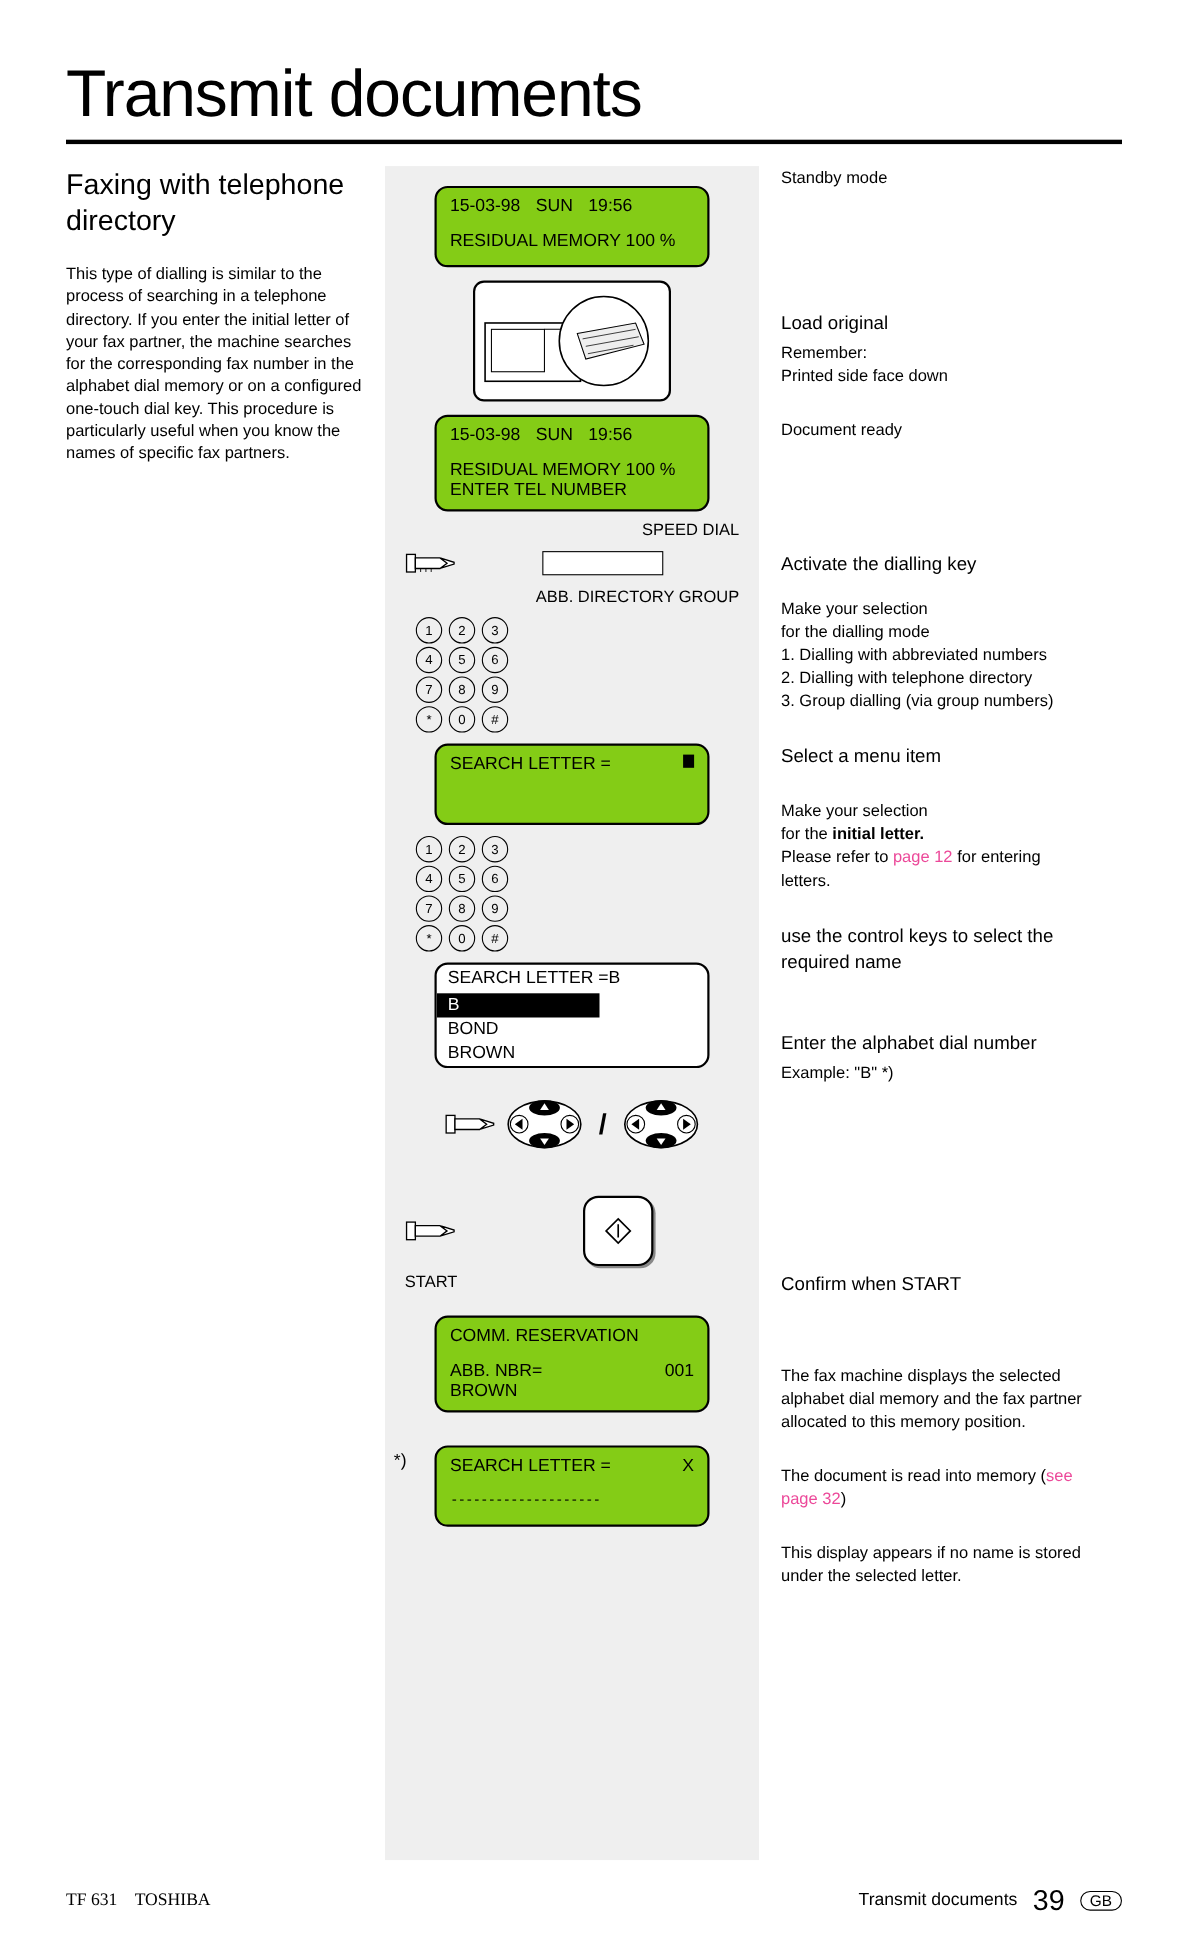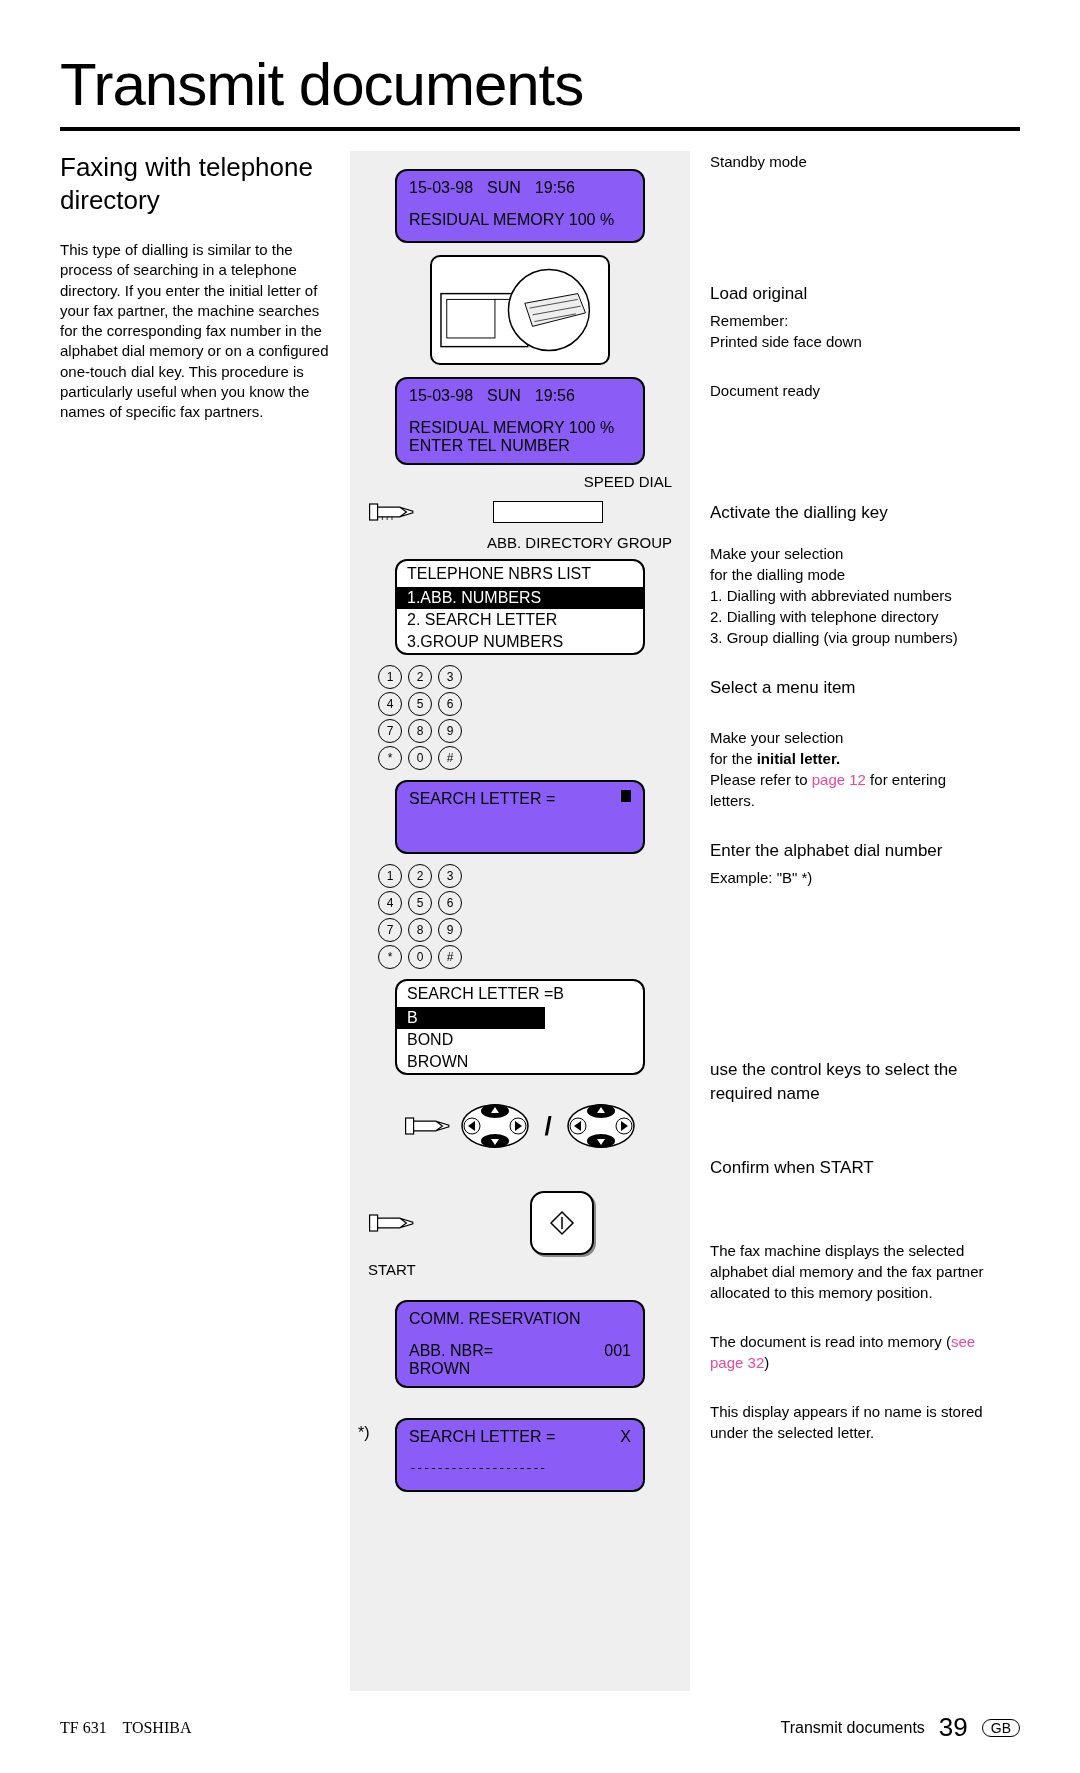--- a/index.html
+++ b/index.html
@@ -6,21 +6,21 @@
 body{font-family:Arial,Helvetica,sans-serif;background:#fff;width:1080px;height:1773px;position:relative;color:#000}
 .page{padding:50px 60px 0 60px;position:relative;height:100%}
 .title{font-family:"Arial Narrow",Arial,sans-serif;font-size:60px;font-weight:400;letter-spacing:-1px;margin-bottom:8px;font-stretch:condensed}
 .hr{border:0;border-top:4px solid #000;margin-bottom:20px}
 .cols{display:flex;gap:0}
 .col-left{width:290px;padding-right:20px}
 .col-mid{width:340px;background:#efefef;padding:10px 18px 20px 18px;min-height:1540px}
 .col-right{width:300px;padding-left:20px}
 .subhead{font-size:26px;font-weight:400;line-height:1.25;margin-bottom:24px;font-family:Liberation Sans, sans-serif;font-stretch:condensed}
 .body{font-size:15px;line-height:1.35}
-.lcd{border:2px solid #000;border-radius:12px;background:#8b5cf6;padding:8px 12px;font-family:"Arial Narrow",Arial,sans-serif;font-size:16px;font-stretch:condensed;margin:8px auto;width:250px;min-height:74px}
+.lcd{border:2px solid #000;border-radius:12px;background:#84cc16;padding:8px 12px;font-family:"Arial Narrow",Arial,sans-serif;font-size:16px;font-stretch:condensed;margin:8px auto;width:250px;min-height:74px}
 .lcd .row{display:flex;gap:14px}
 .lcd-sm{min-height:auto}
 .illus{border:2px solid #000;border-radius:10px;background:#fff;width:180px;height:110px;margin:12px auto;position:relative;overflow:hidden}
 .illus svg{width:100%;height:100%}
 .keylabel{text-align:right;font-family:"Arial Narrow",Arial,sans-serif;font-size:15px;font-stretch:condensed;margin:2px 0}
 .keybox{width:110px;height:22px;background:#fff;border:1px solid #000;margin:2px auto}
 .hand-row{display:flex;align-items:center;justify-content:center;gap:8px;margin:6px 0}
 .hand{width:48px;height:32px}
 .menu{border:2px solid #000;border-radius:12px;background:#fff;width:250px;margin:8px auto;font-family:"Arial Narrow",Arial,sans-serif;font-size:16px;font-stretch:condensed;overflow:hidden}
 .menu .mh{padding:4px 10px}
@@ -104,26 +104,20 @@
           <rect x="2" y="10" width="10" height="20" fill="#fff" stroke="#000" stroke-width="1.5"></rect>
           <path d="M12 14 L40 14 L48 20 L40 26 L12 26 Z M40 14 L56 19 L56 21 L40 26" fill="#fff" stroke="#000" stroke-width="1.5"></path>
           <line x1="18" y1="26" x2="18" y2="30" stroke="#000"></line>
             <line x1="24" y1="26" x2="24" y2="30" stroke="#000"></line>
             <line x1="30" y1="26" x2="30" y2="30" stroke="#000"></line>
         </svg>
         <div class="keybox"></div>
       </div>
       <div class="keylabel">ABB. DIRECTORY GROUP</div>
 
-      <div class="menu">
-        <div class="mh">TELEPHONE NBRS LIST</div>
-        <div class="sel">1.ABB. NUMBERS</div>
-        <div class="mi">2. SEARCH LETTER</div>
-        <div class="mi">3.GROUP NUMBERS</div>
-      </div>
 
       <div class="keypad">
         <div class="kprow">
             <div class="kbtn">1</div>
             <div class="kbtn">2</div>
             <div class="kbtn">3</div>
           </div>
         <div class="kprow">
             <div class="kbtn">4</div>
             <div class="kbtn">5</div>
@@ -280,27 +274,27 @@
       <div class="rsec" style="">
         <div class="rhead">Select a menu item</div>
       </div>
 
       <div class="rsec">
         <div class="small">Make your selection</div>
         <div class="small"><span>for the </span><span class="bold">initial letter.</span></div>
         <div class="small"><span>Please refer to </span><span class="red">page 12</span><span> for entering letters.</span></div>
       </div>
 
+      <div class="rsec" style="margin-bottom:50px">
+        <div class="rhead" style="font-size:17px">use the control keys to select the required name</div>
+      </div>
+
       <div class="rsec" style="margin-bottom:170px">
         <div class="rhead">Enter the alphabet dial number</div>
         <div class="small">Example: "B" *)</div>
-      </div>
-
-      <div class="rsec" style="margin-bottom:50px">
-        <div class="rhead" style="font-size:17px">use the control keys to select the required name</div>
       </div>
 
       <div class="rsec" style="margin-bottom:60px">
         <div class="rhead">Confirm when START</div>
       </div>
 
       <div class="rsec small">The fax machine displays the selected alphabet dial memory and the fax partner allocated to this memory position.</div>
 
       <div class="rsec small"><span>The document is read into memory (</span><span class="red">see page 32</span><span>)</span></div>
 

